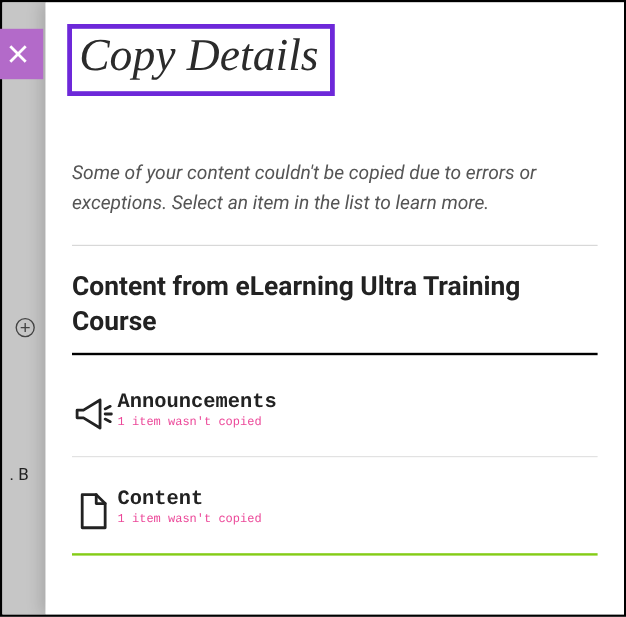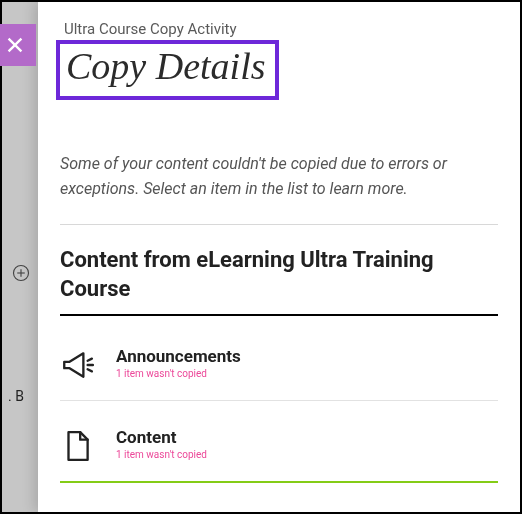--- a/index.html
+++ b/index.html
@@ -112,25 +112,26 @@
       font-weight: 700;
       color: #222;
       line-height: 1.35;
       padding-bottom: 10px;
       border-bottom: 2px solid #000000;
       margin-bottom: 22px;
     }
     .list-item {
       display: flex;
       align-items: flex-start;
-      gap: 22px;
+      gap: 4px;
       padding: 8px 0 18px 0;
       border-bottom: 1px solid #e2e2e2;
       margin-bottom: 18px;
       cursor: pointer;
+      font-family: Liberation Mono, monospace;
     }
     .list-item:last-child {
       border-bottom: 2px solid #84cc16;
       margin-bottom: 0;
     }
     .item-icon {
       width: 34px;
       height: 34px;
       flex-shrink: 0;
       color: #222;
@@ -166,21 +167,20 @@
   </div>
 
   <div class="close-btn">
     <svg viewBox="0 0 24 24" fill="none">
       <line x1="5" y1="5" x2="19" y2="19"></line>
       <line x1="19" y1="5" x2="5" y2="19"></line>
     </svg>
   </div>
 
   <div class="panel">
-    <div class="breadcrumb">Ultra Course Copy Activity</div>
     <div class="title-wrap">
       <h1 class="title">Copy Details</h1>
     </div>
 
     <p class="description">Some of your content couldn't be copied due to errors or exceptions. Select an item in the list to learn more.</p>
 
     <hr class="divider-light">
 
     <h2 class="section-heading">Content from eLearning Ultra Training Course</h2>
 

